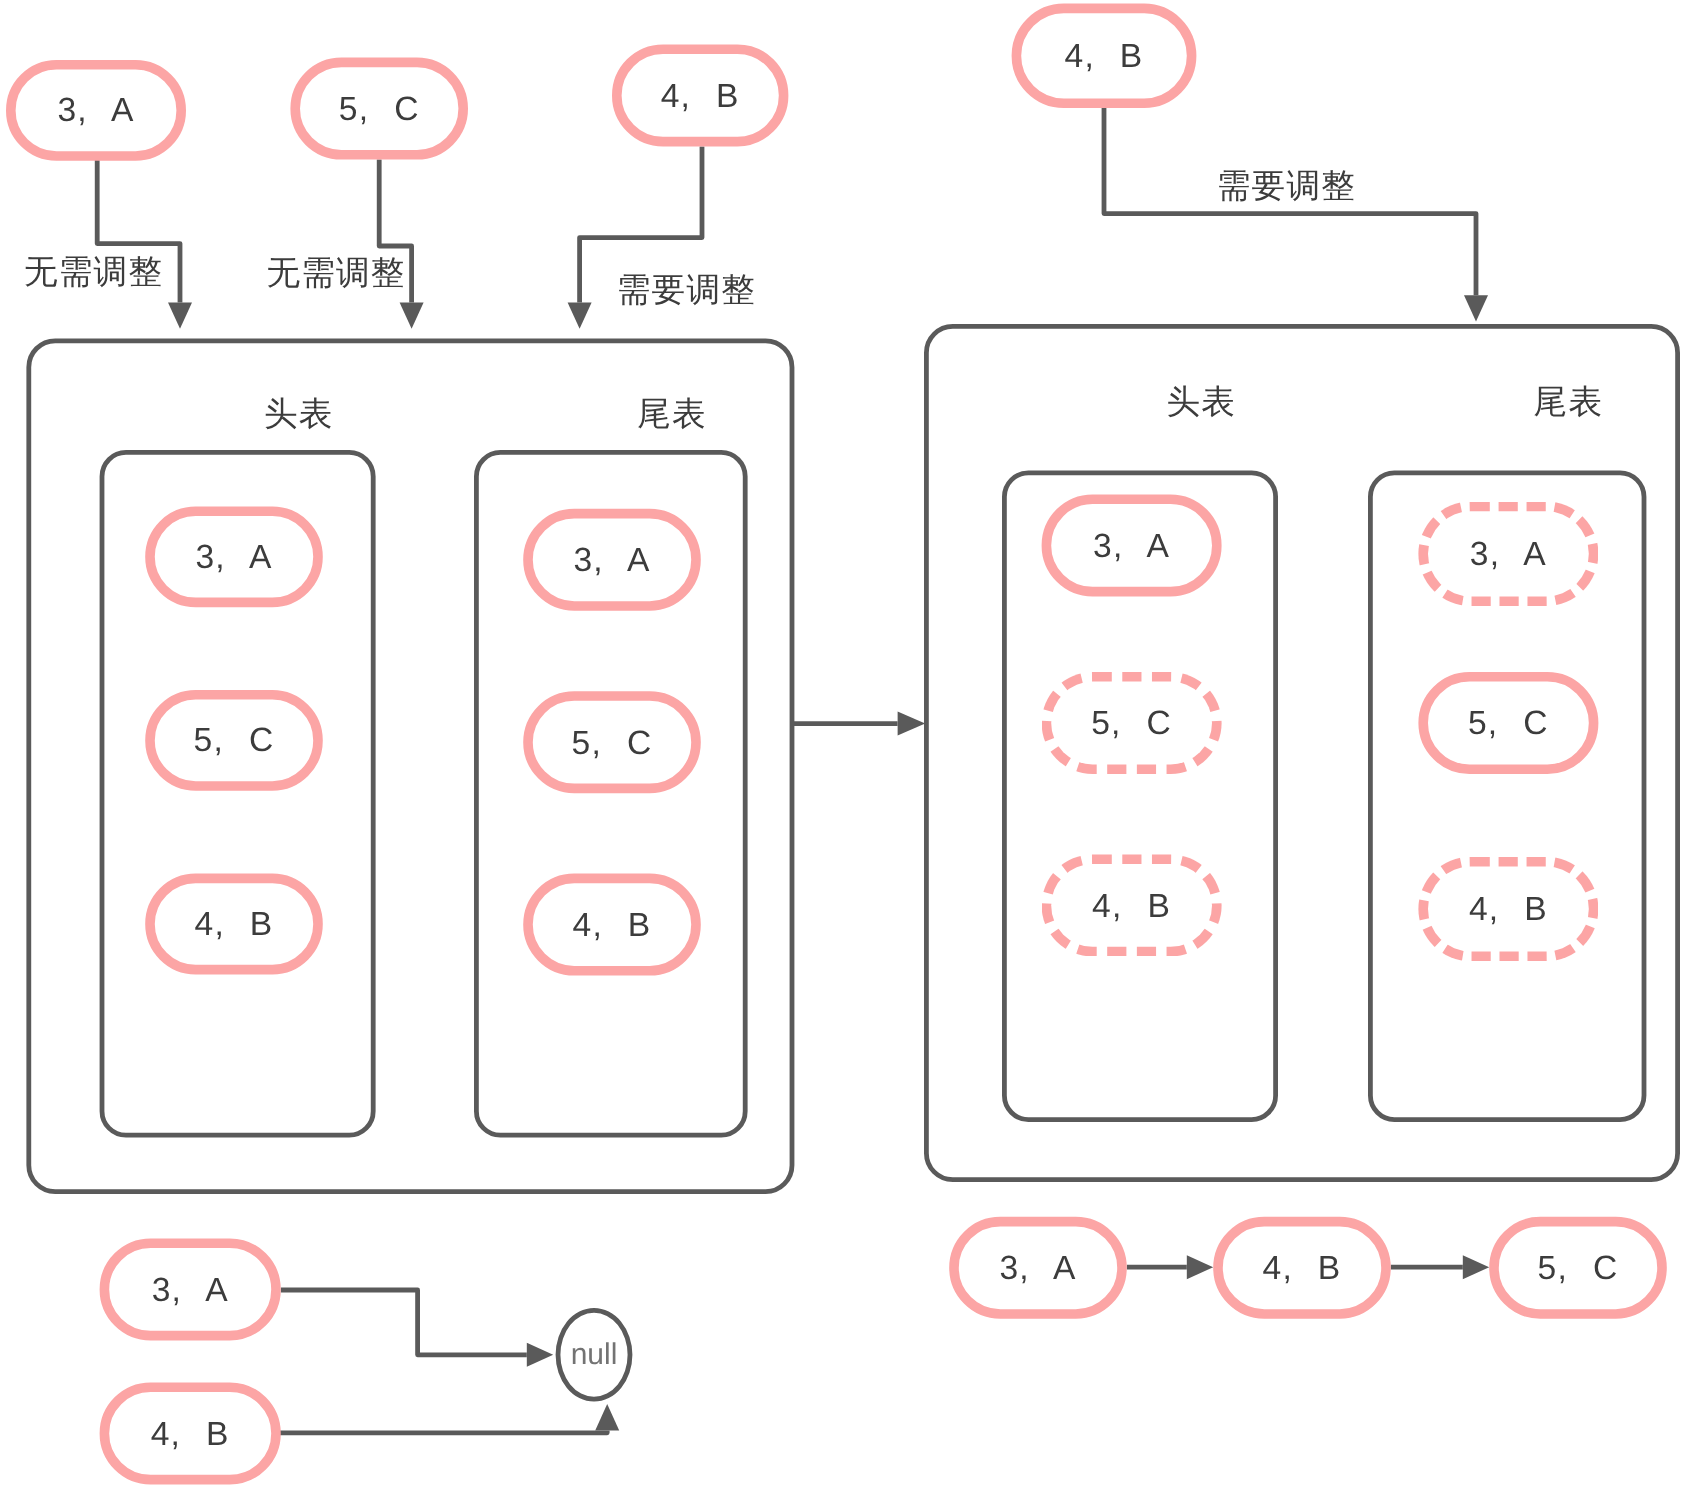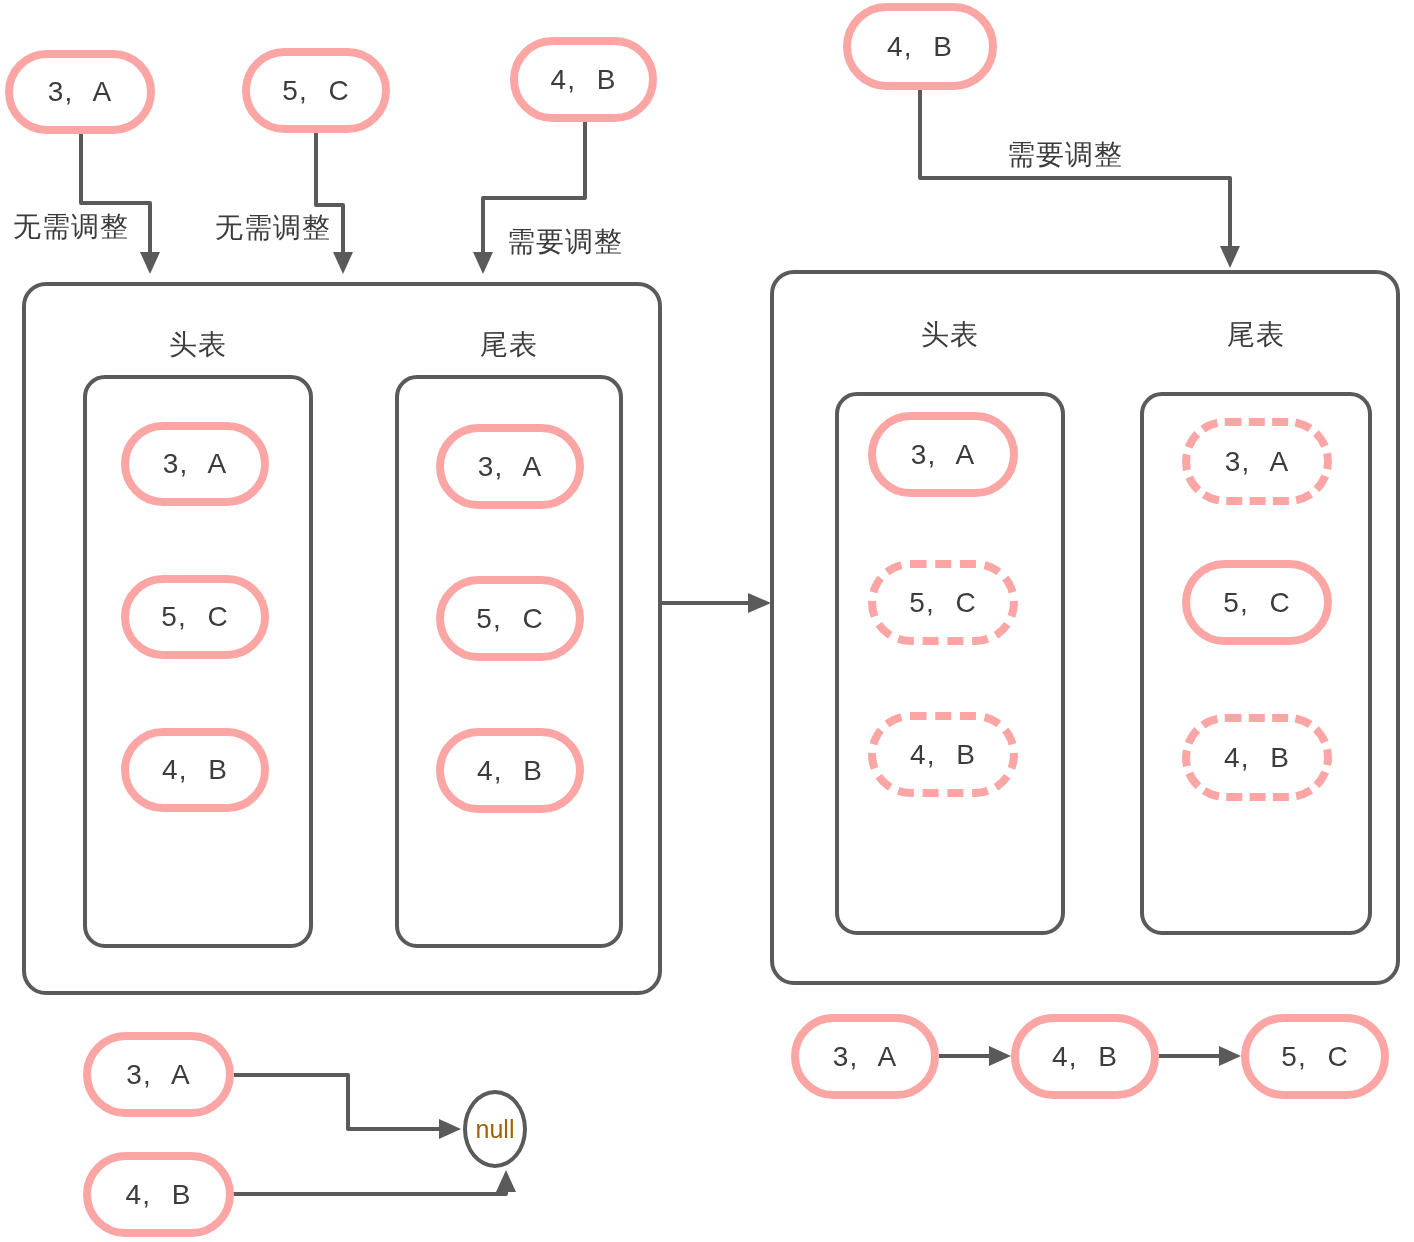--- a/index.html
+++ b/index.html
@@ -12,25 +12,25 @@
   .node{
     border:8px solid #fca5a5;border-radius:44px;background:#ffffff;
     display:flex;align-items:center;justify-content:center;
     font-size:28px;letter-spacing:1px;word-spacing:12px;color:#3c3c3c;
   }
   .node.dashed{border-style:dashed;}
   .bigbox{border:4px solid #5a5a5a;border-radius:24px;background:#ffffff;}
   .colbox{border:4px solid #5a5a5a;border-radius:22px;background:#ffffff;}
   .lbl,.title{
     font-size:28px;letter-spacing:1px;line-height:1.1;color:#3c3c3c;
-    text-align:center;white-space:nowrap;
+    text-align:right;white-space:nowrap;
   }
   .nullnode{
     border:4px solid #5a5a5a;border-radius:50%;background:#ffffff;
-    display:flex;align-items:center;justify-content:center;font-size:25px;color:#a16207;
+    display:flex;align-items:center;justify-content:center;font-size:25px;color:#737373;
   }
 </style>
 </head>
 <body>
 
 <div class="stage">
 
   <svg class="connectors" width="1414" height="1242" viewBox="0 0 1414 1242" fill="none" stroke="#5a5a5a" stroke-width="4" stroke-linejoin="round">
 
     <polyline points="81,133 81,203 150,203 150,252"></polyline>

